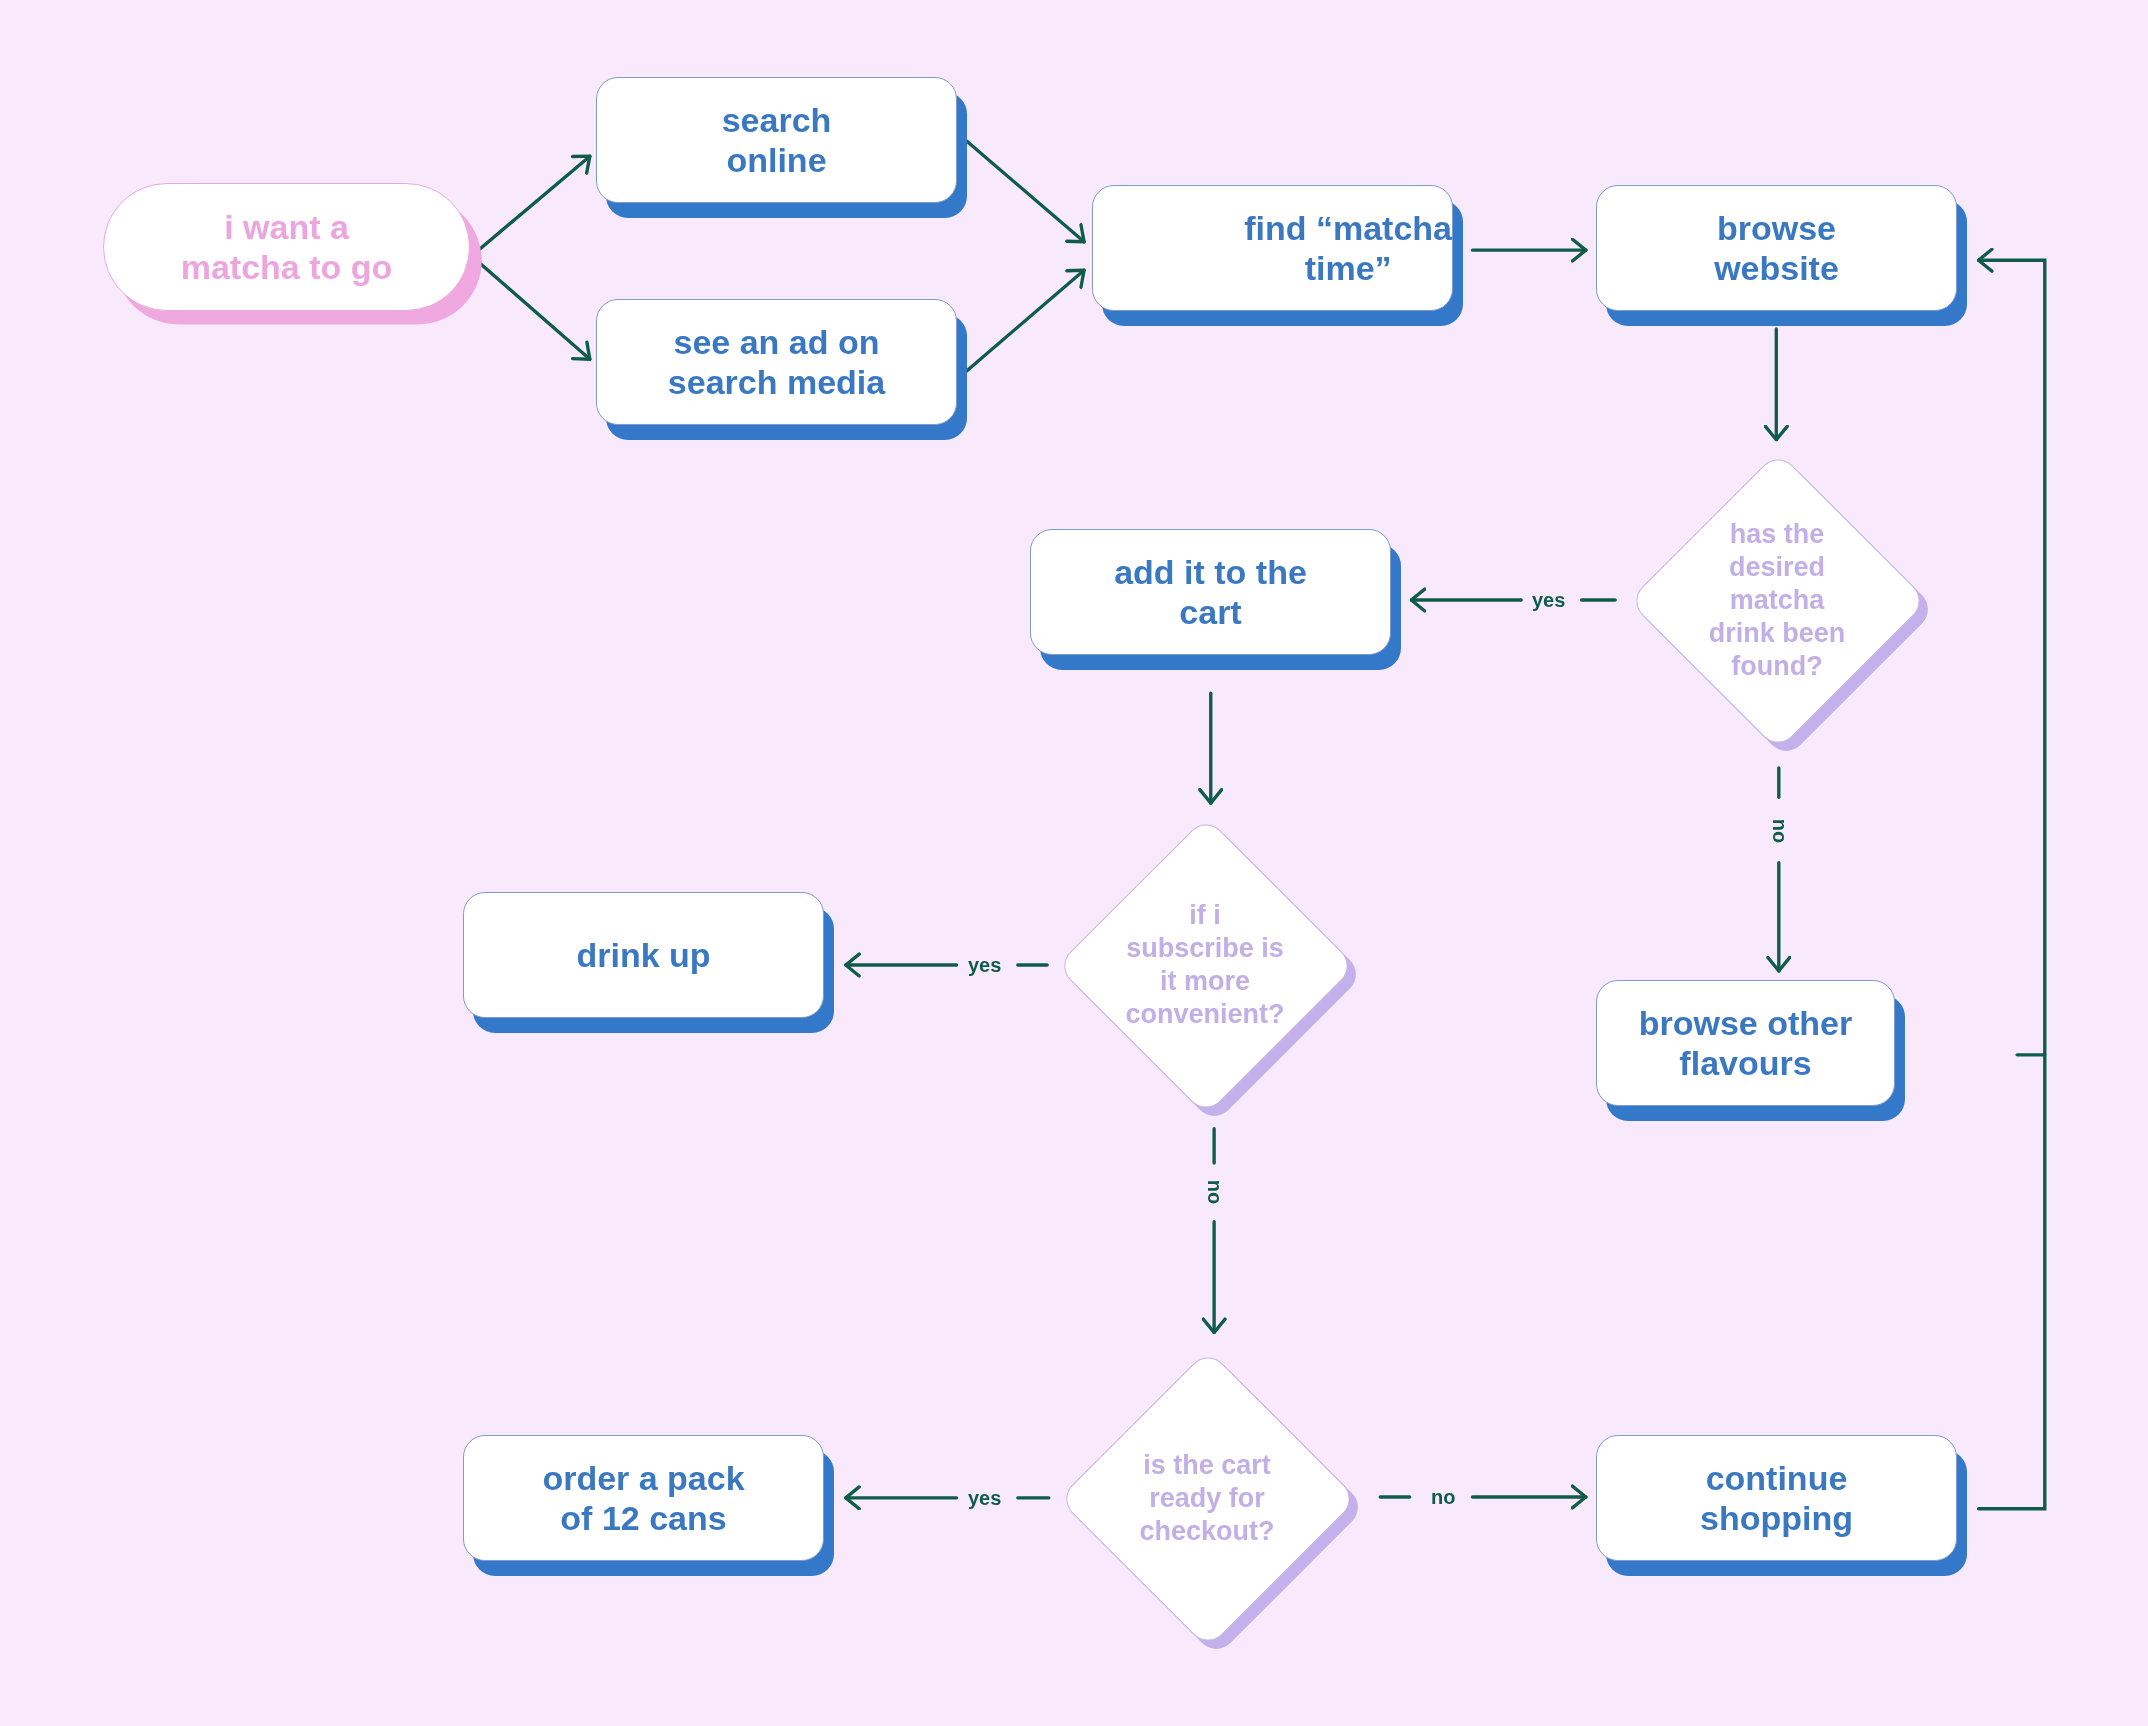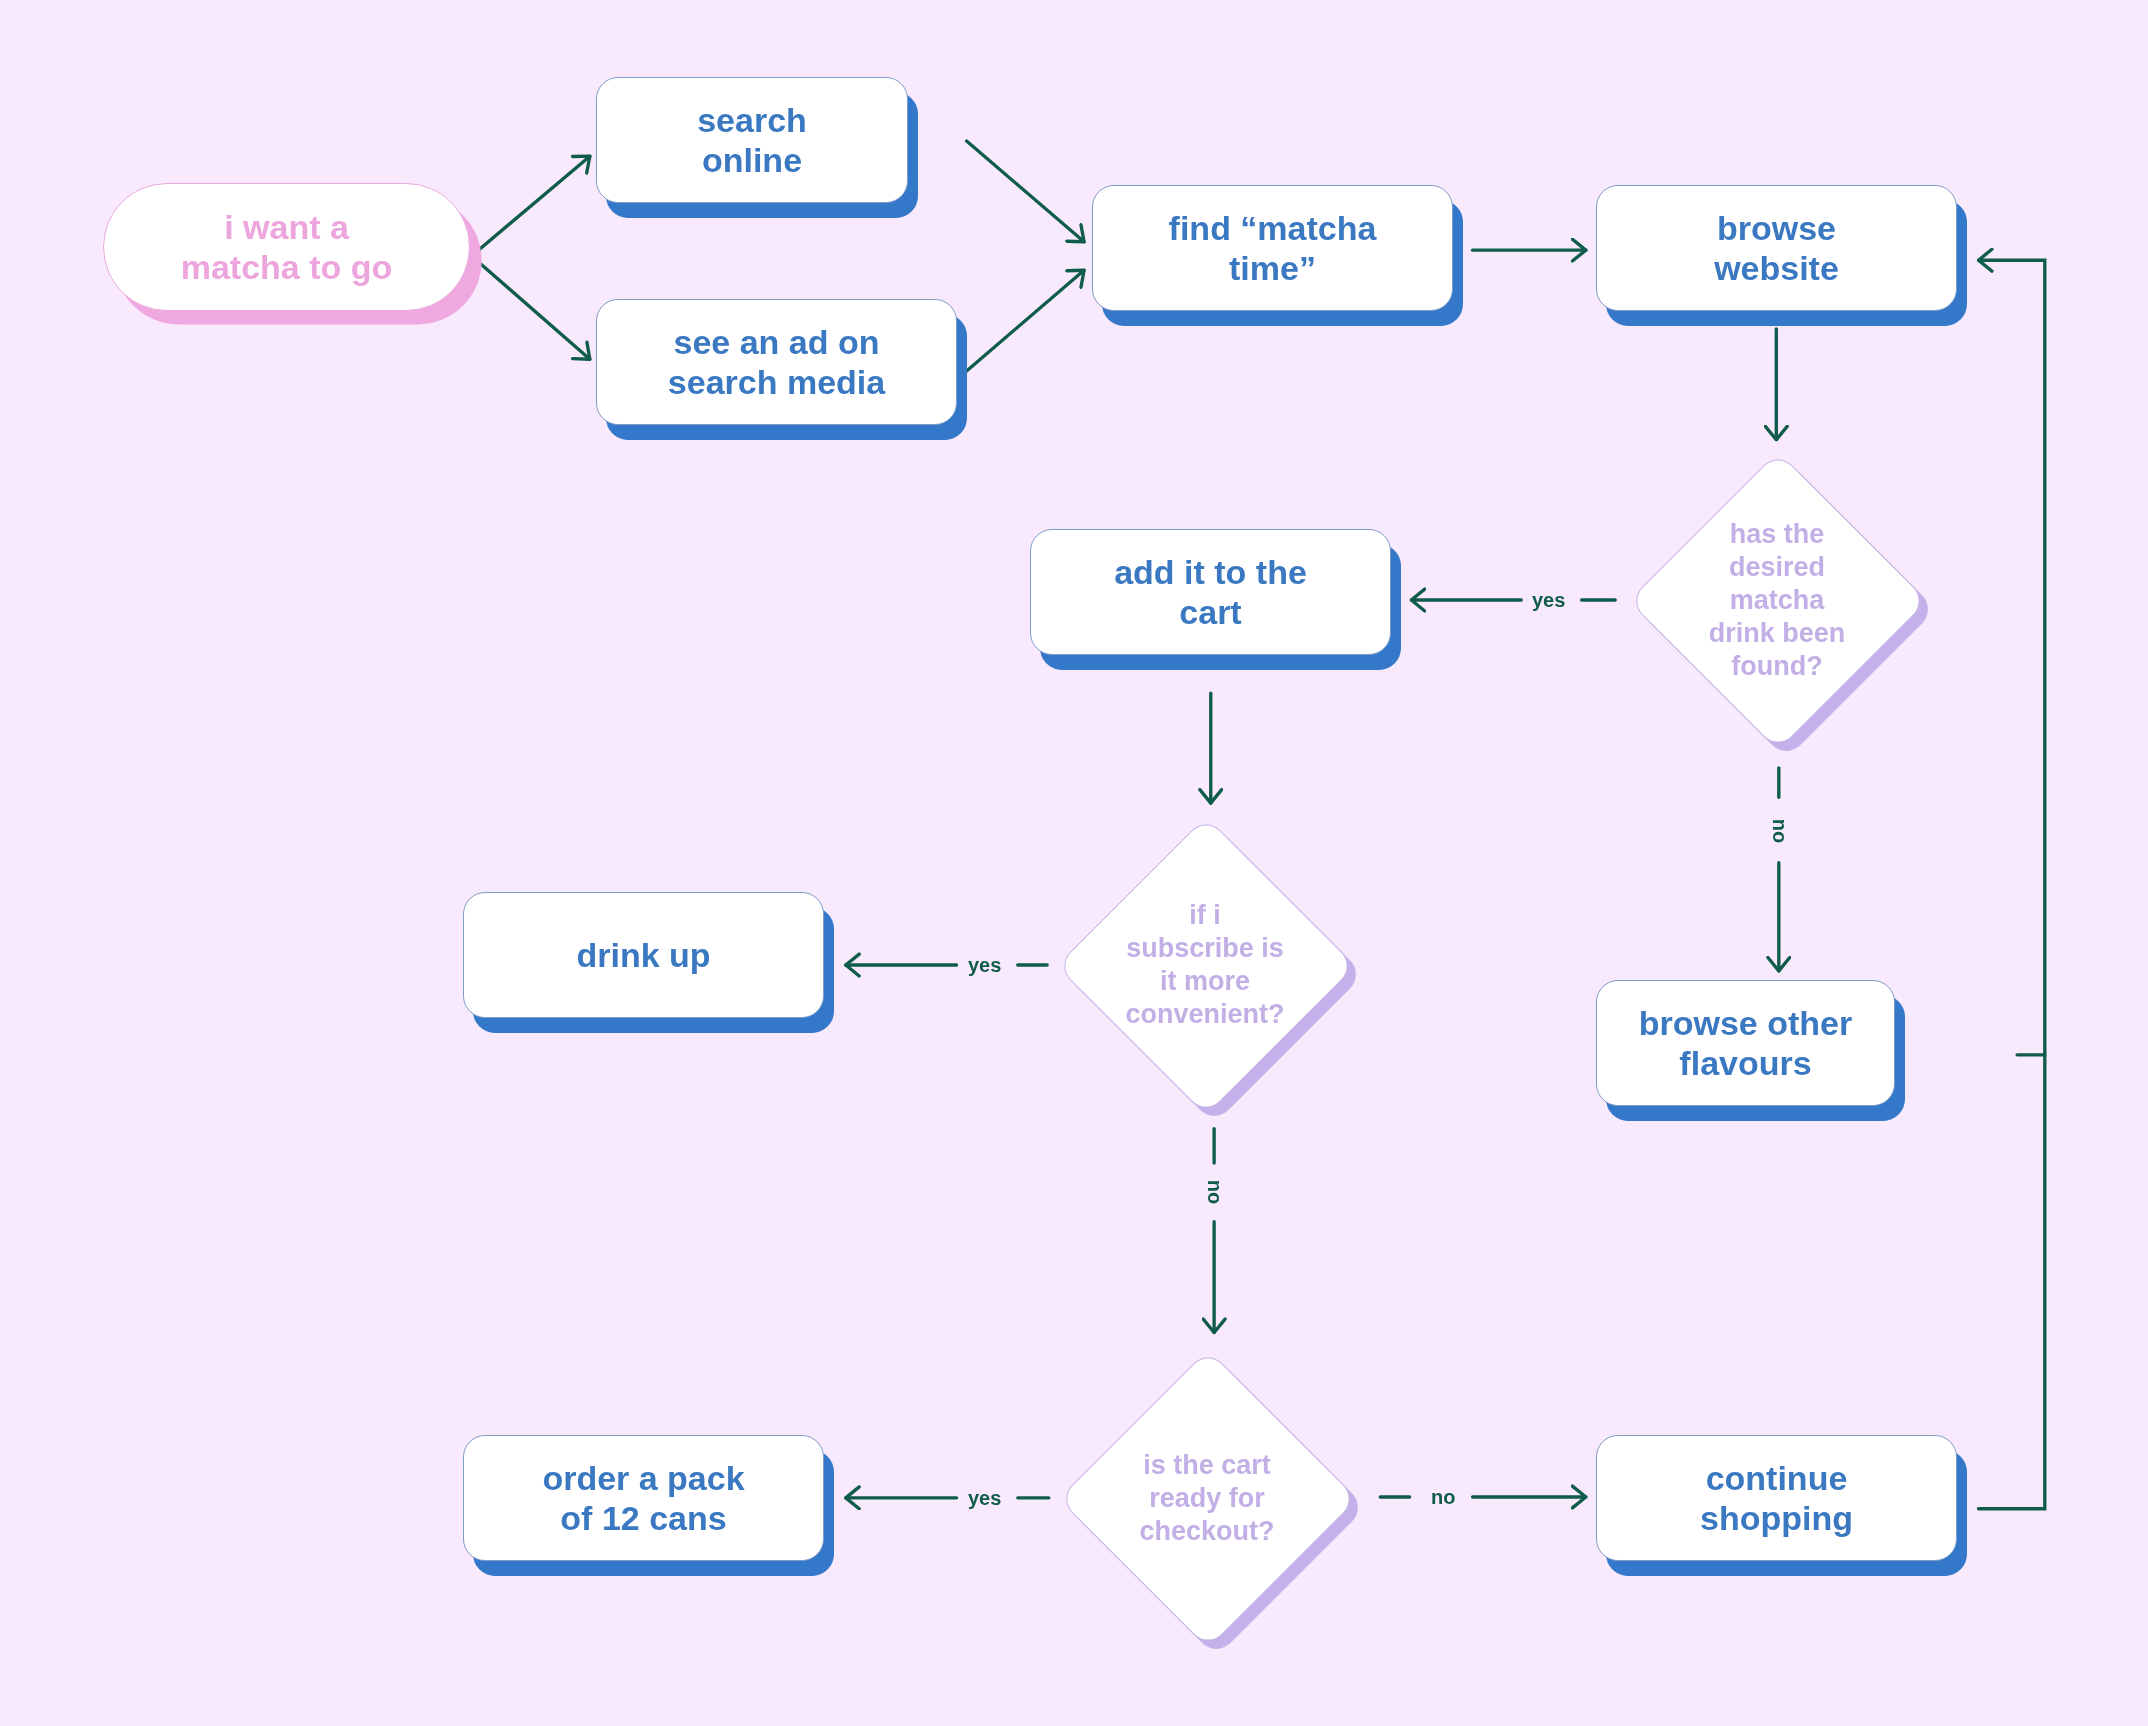--- a/index.html
+++ b/index.html
@@ -100,31 +100,31 @@
     <polyline points="2358,1798 2437,1798 2437,310 2358,310" marker-end="url(#arrow)"></polyline>
     <line x1="2404" y1="1257" x2="2437" y2="1257"></line>
   </g>
 </svg>
 
 <div class="node start" style="left:103px; top:183px; width:367px; height:128px;">
   <span>i want a
 matcha to go</span>
 </div>
 
-<div class="node" style="left:596px; top:77px; width:312px; height:126px;">
+<div class="node" style="left:596px; top:77px; width:361px; height:126px;">
   <span>search
 online</span>
 </div>
 
 <div class="node" style="left:596px; top:299px; width:361px; height:126px;">
   <span>see an ad on
 search media</span>
 </div>
 
-<div class="node" style="left:1092px; top:185px; width:361px; height:126px;">
+<div class="node" style="left:1092px; top:185px; width:361px; height:126px;justify-content:flex-end;">
   <span>find “matcha
 time”</span>
 </div>
 
 <div class="node" style="left:1596px; top:185px; width:361px; height:126px;">
   <span>browse
 website</span>
 </div>
 
 <div class="node" style="left:1030px; top:529px; width:361px; height:126px;">

